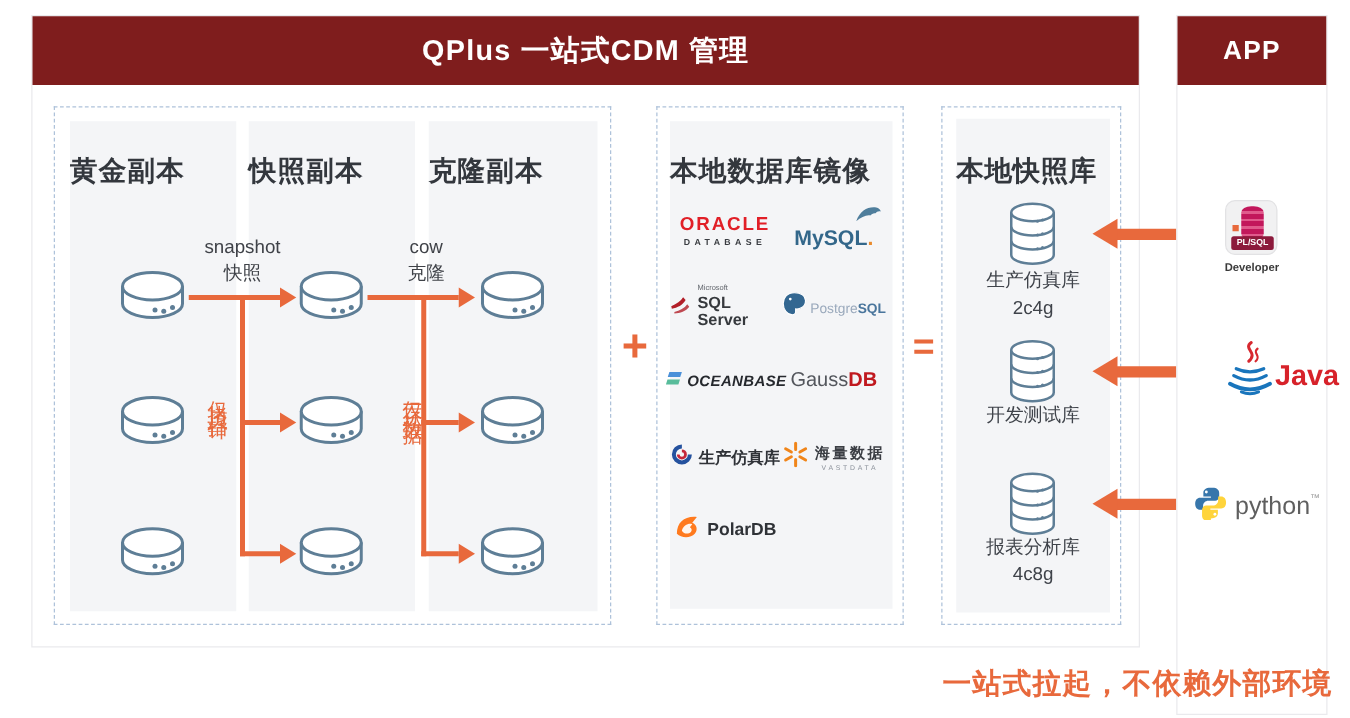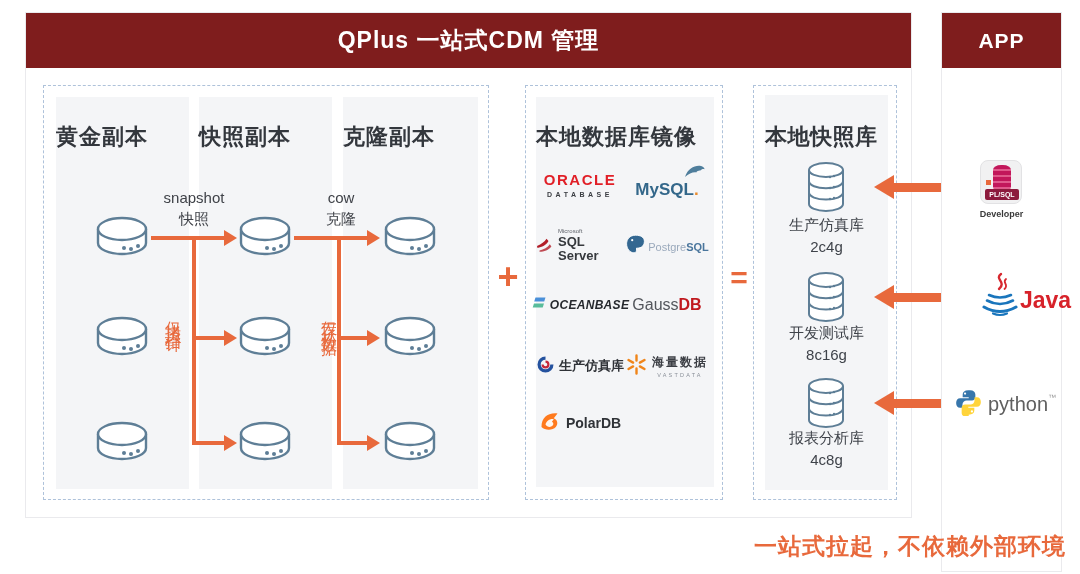--- a/index.html
+++ b/index.html
@@ -355,21 +355,20 @@
           <circle cx="30" cy="15" r="1.2"></circle>
           <circle cx="26" cy="27" r="1.2"></circle>
           <circle cx="30" cy="26" r="1.2"></circle>
           <circle cx="26" cy="38" r="1.2"></circle>
           <circle cx="30" cy="37" r="1.2"></circle>
         </g>
       </svg>
   </div>
   <div class="abs db-label" style="left:765px;top:322px;width:123px;">
     <div>开发测试库</div>
-    <div>8c16g</div>
   </div>
 
   <div class="abs" style="left:804px;top:377px;">
     <svg width="44" height="52" viewBox="0 0 44 52">
         <g fill="#fff" stroke="#5E7E96" stroke-width="2">
           <path d="M5 9 v34 a17 7 0 0 0 34 0 V9"></path>
           <path d="M5 20.3 a17 7 0 0 0 34 0" fill="none"></path>
           <path d="M5 31.6 a17 7 0 0 0 34 0" fill="none"></path>
           <ellipse cx="22" cy="9" rx="17" ry="7"></ellipse>
         </g>

